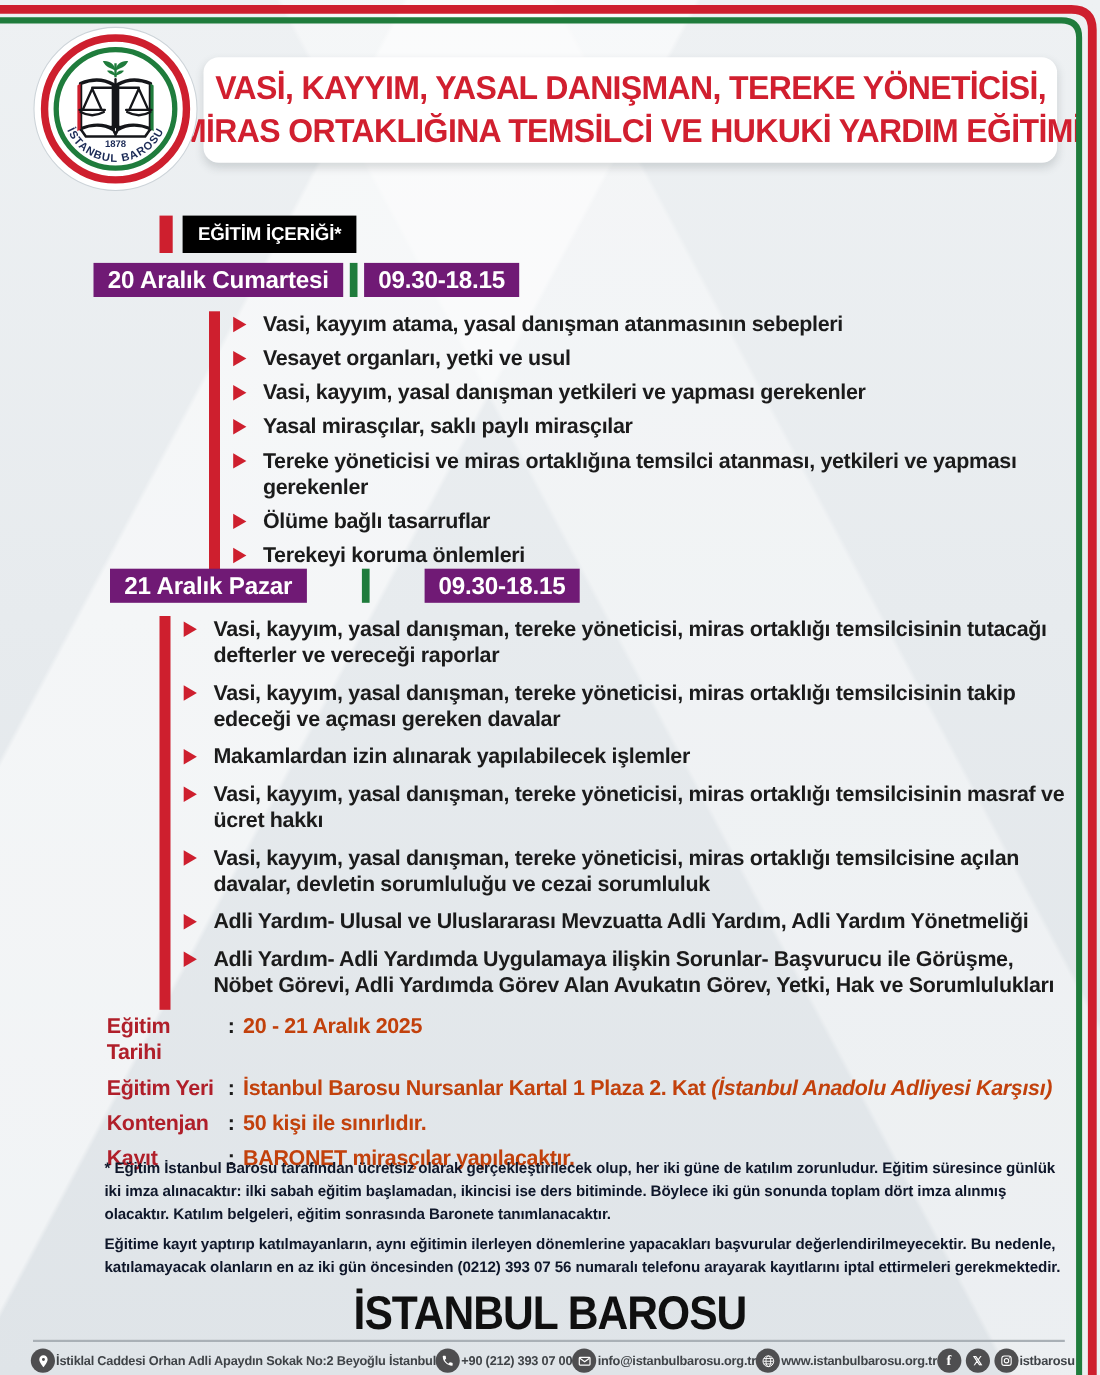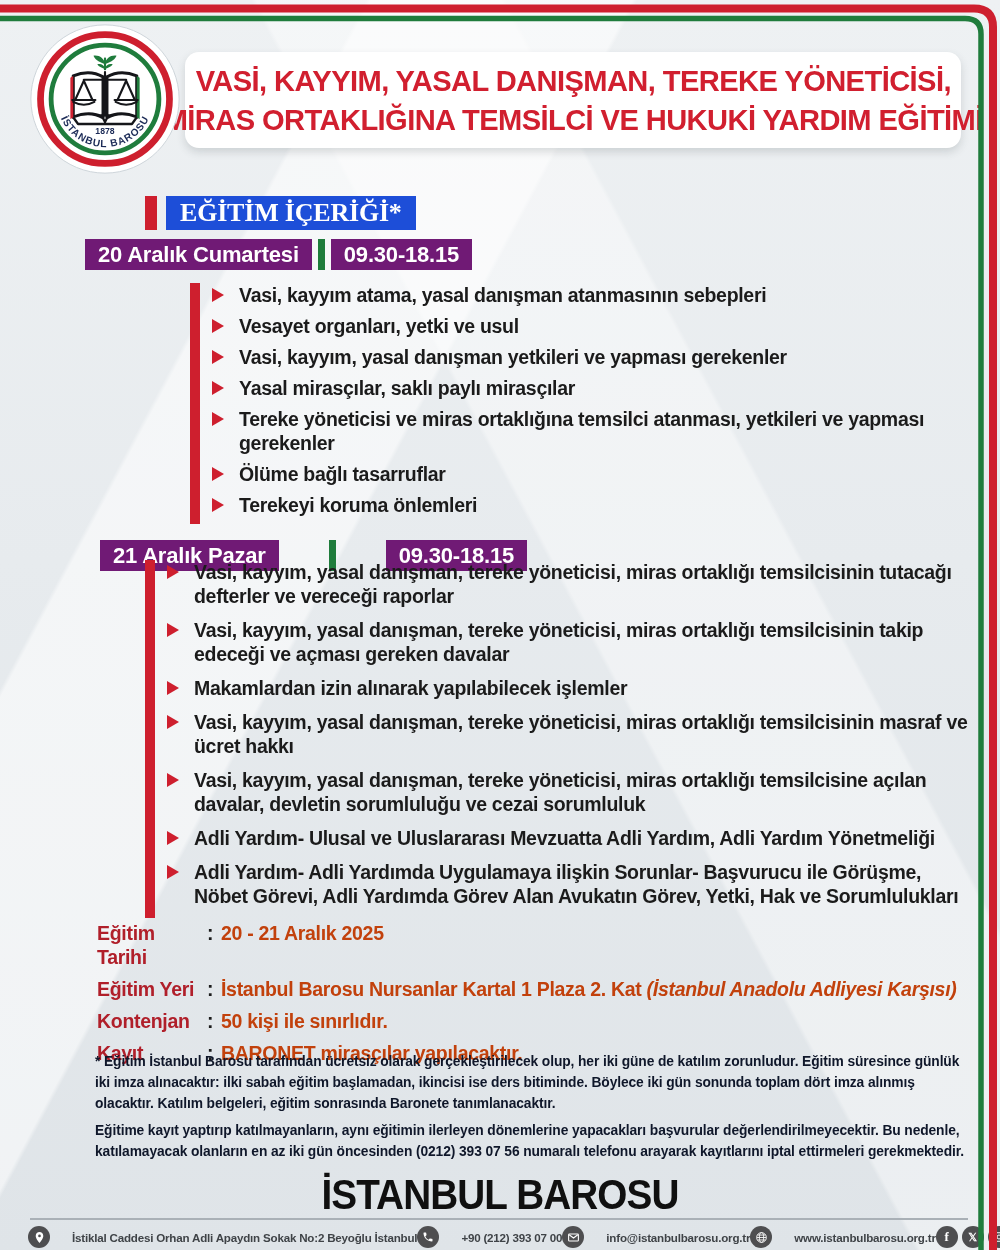--- a/index.html
+++ b/index.html
@@ -30,21 +30,21 @@
     display:flex;flex-direction:column;justify-content:center;align-items:center;
   }
   .banner .t{
     color:#d11f2f;font-weight:800;font-size:30px;line-height:39px;
     letter-spacing:-0.6px;transform:scaleX(.97);white-space:nowrap;
   }
 
   
   .row{position:absolute;display:flex;align-items:stretch;z-index:2;}
   .badge{display:inline-flex;align-items:center;color:#fff;font-weight:800;letter-spacing:-0.2px;}
-  .badge.red{background:#1d4ed8;font-size:26px;height:34px;padding:0 14px;font-family:Liberation Serif, serif;}
+  .badge.red{background:#000000;font-size:17px;height:34px;padding:0 14px;}
   .badge.green{background:#701a75;font-size:22px;height:31px;padding:0 13px;}
   .vbar-red{width:12px;background:#ce1f2e;margin-right:9px;}
   .vbar-green{width:7px;background:#1f7c3c;margin:0 6px;}
 
   
   .slist{position:absolute;left:145px;width:815px;border-left:10px solid #ce1f2e;z-index:2;}
   .item{display:flex;align-items:flex-start;}
   .arrow{
     flex:0 0 auto;width:0;height:0;margin:5px 15px 0 12px;
     border-left:12px solid #ce1f2e;border-top:7px solid transparent;border-bottom:7px solid transparent;
@@ -66,21 +66,21 @@
     color:#0f172a;font-weight:600;letter-spacing:-0.1px;z-index:2;}
   .fnote.n1{top:1051px;}
   .fnote.n2{top:1120px;}
 
   
   .brand{position:absolute;left:0;width:100%;top:1170px;text-align:center;z-index:2;
     font-size:43px;font-weight:800;color:#101010;letter-spacing:-1px;transform:scaleX(.9);}
   .divider{position:absolute;left:30px;top:1218px;width:938px;height:2px;background:#a9b0b6;z-index:2;}
   .footerbar{position:absolute;left:28px;top:1224px;width:946px;height:26px;z-index:2;
     display:flex;align-items:center;justify-content:space-between;}
-  .fgroup{display:flex;align-items:center;gap:22px;}
+  .fgroup{display:flex;align-items:center;gap:1px;}
   .ficon{flex:0 0 auto;width:22px;height:22px;border-radius:50%;background:#4e4e50;
     display:flex;align-items:center;justify-content:center;}
   .ftext{font-size:11.6px;color:#3f4347;font-weight:700;letter-spacing:-0.2px;white-space:nowrap;}
   .socialset{display:flex;align-items:center;gap:4px;}
   .fb-f{color:#fff;font-weight:800;font-size:13px;font-family:"Liberation Serif",serif;}
   .x-x{color:#fff;font-weight:800;font-size:11px;}
 </style>
 </head>
 <body>
 
@@ -168,21 +168,21 @@
     <div class="item">
         <span class="arrow"></span>
         <span class="txt">Ölüme bağlı tasarruflar</span>
       </div>
     <div class="item">
         <span class="arrow"></span>
         <span class="txt">Terekeyi koruma önlemleri</span>
       </div>
   </div>
 
-  <div class="row" style="left:100px;top:540px;gap:44px;">
+  <div class="row" style="left:100px;top:517px;gap:44px;">
     <span class="badge green">21 Aralık Pazar</span>
     <span class="vbar-green"></span>
     <span class="badge green">09.30-18.15</span>
   </div>
 
   <div class="slist two" style="top:560px;">
     <div class="item">
         <span class="arrow"></span>
         <span class="txt">Vasi, kayyım, yasal danışman, tereke yöneticisi, miras ortaklığı temsilcisinin tutacağı defterler ve vereceği raporlar</span>
       </div>

